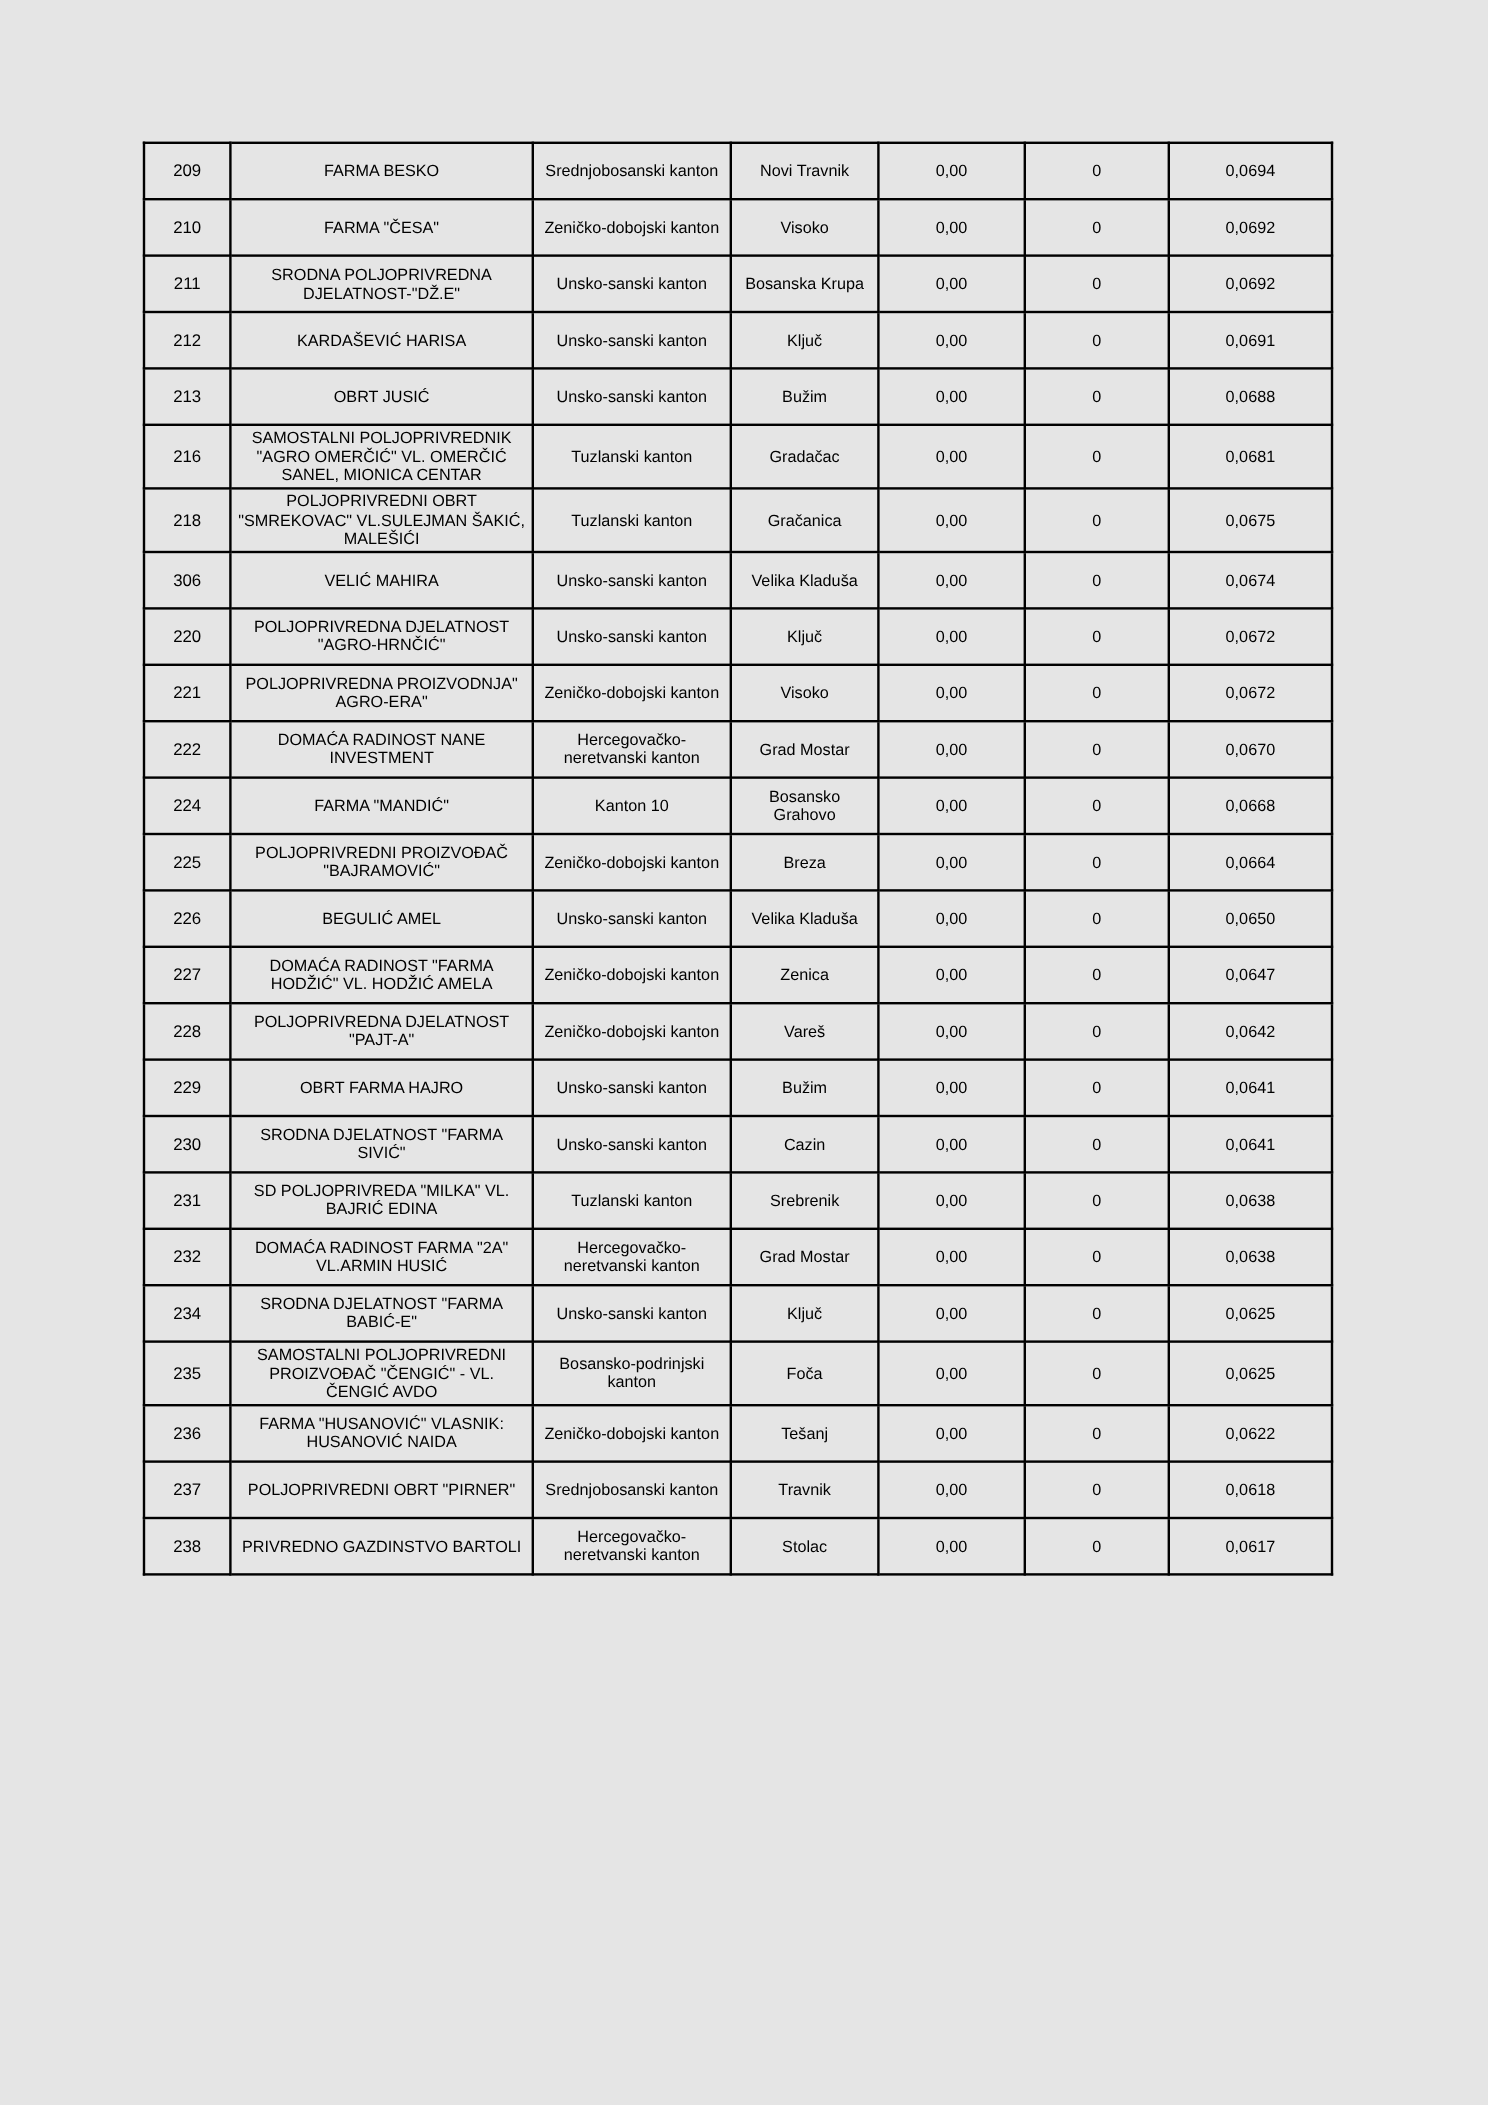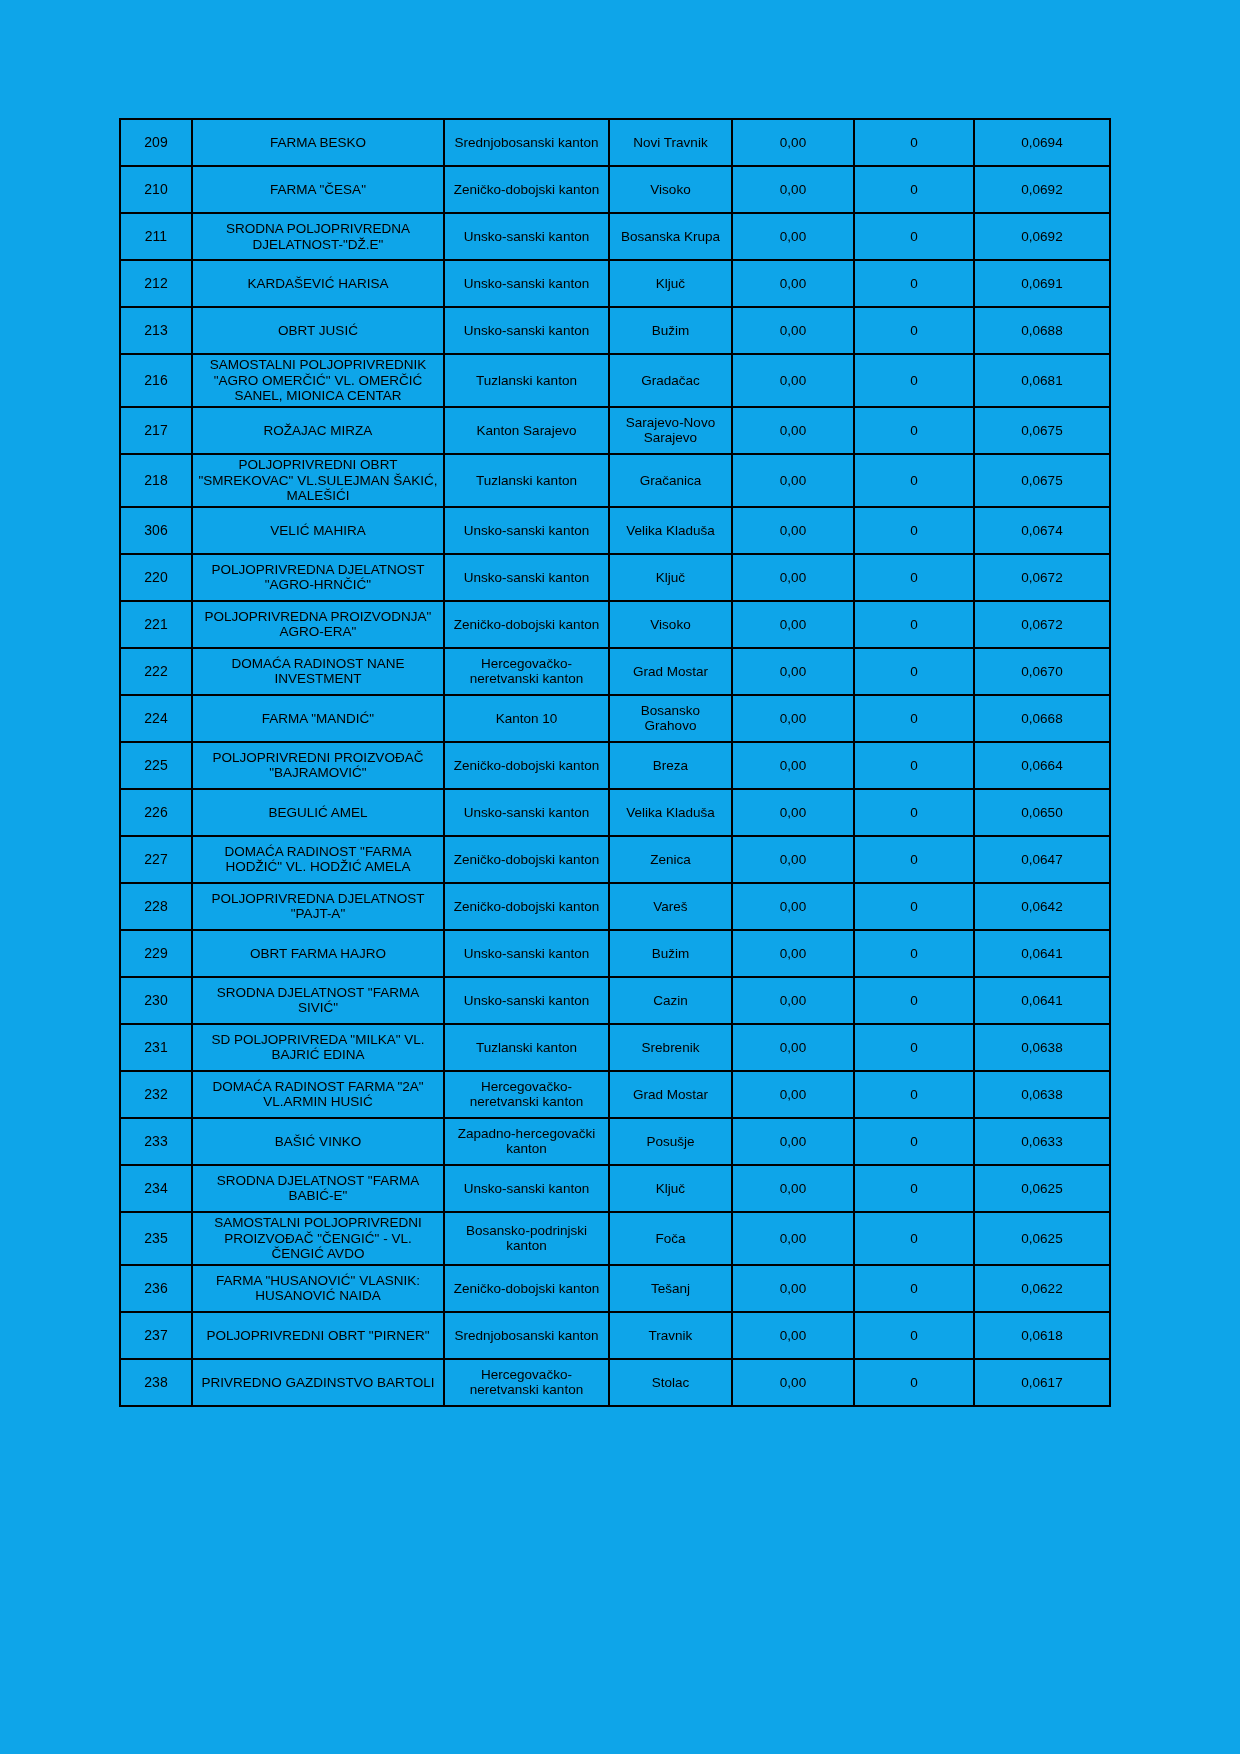--- a/index.html
+++ b/index.html
@@ -4,21 +4,21 @@
 <style>
   html, body {
     margin: 0;
     padding: 0;
     background: #ffffff;
   }
   .page {
     position: relative;
     width: 1240px;
     height: 1754px;
-    background: #0ea5e9;
+    background: #e5e5e5;
     font-family: "Liberation Sans", "DejaVu Sans", sans-serif;
     color: #000000;
   }
   table.doc-table {
     position: absolute;
     left: 119px;
     top: 118px;
     width: 990px;
     border-collapse: collapse;
     table-layout: fixed;
@@ -107,29 +107,20 @@
         <tr>
           <td class="col-num">216</td>
           <td class="col-name">SAMOSTALNI POLJOPRIVREDNIK "AGRO OMERČIĆ" VL. OMERČIĆ SANEL, MIONICA CENTAR</td>
           <td class="col-canton">Tuzlanski kanton</td>
           <td class="col-city">Gradačac</td>
           <td class="col-amt">0,00</td>
           <td class="col-cnt">0</td>
           <td class="col-val">0,0681</td>
         </tr>
         <tr>
-          <td class="col-num">217</td>
-          <td class="col-name">ROŽAJAC MIRZA</td>
-          <td class="col-canton">Kanton Sarajevo</td>
-          <td class="col-city">Sarajevo-Novo Sarajevo</td>
-          <td class="col-amt">0,00</td>
-          <td class="col-cnt">0</td>
-          <td class="col-val">0,0675</td>
-        </tr>
-        <tr>
           <td class="col-num">218</td>
           <td class="col-name">POLJOPRIVREDNI OBRT "SMREKOVAC" VL.SULEJMAN ŠAKIĆ, MALEŠIĆI</td>
           <td class="col-canton">Tuzlanski kanton</td>
           <td class="col-city">Gračanica</td>
           <td class="col-amt">0,00</td>
           <td class="col-cnt">0</td>
           <td class="col-val">0,0675</td>
         </tr>
         <tr>
           <td class="col-num">306</td>
@@ -240,29 +231,20 @@
           <td class="col-val">0,0638</td>
         </tr>
         <tr>
           <td class="col-num">232</td>
           <td class="col-name">DOMAĆA RADINOST FARMA "2A" VL.ARMIN HUSIĆ</td>
           <td class="col-canton">Hercegovačko-neretvanski kanton</td>
           <td class="col-city">Grad Mostar</td>
           <td class="col-amt">0,00</td>
           <td class="col-cnt">0</td>
           <td class="col-val">0,0638</td>
-        </tr>
-        <tr>
-          <td class="col-num">233</td>
-          <td class="col-name">BAŠIĆ VINKO</td>
-          <td class="col-canton">Zapadno-hercegovački kanton</td>
-          <td class="col-city">Posušje</td>
-          <td class="col-amt">0,00</td>
-          <td class="col-cnt">0</td>
-          <td class="col-val">0,0633</td>
         </tr>
         <tr>
           <td class="col-num">234</td>
           <td class="col-name">SRODNA DJELATNOST "FARMA BABIĆ-E"</td>
           <td class="col-canton">Unsko-sanski kanton</td>
           <td class="col-city">Ključ</td>
           <td class="col-amt">0,00</td>
           <td class="col-cnt">0</td>
           <td class="col-val">0,0625</td>
         </tr>

